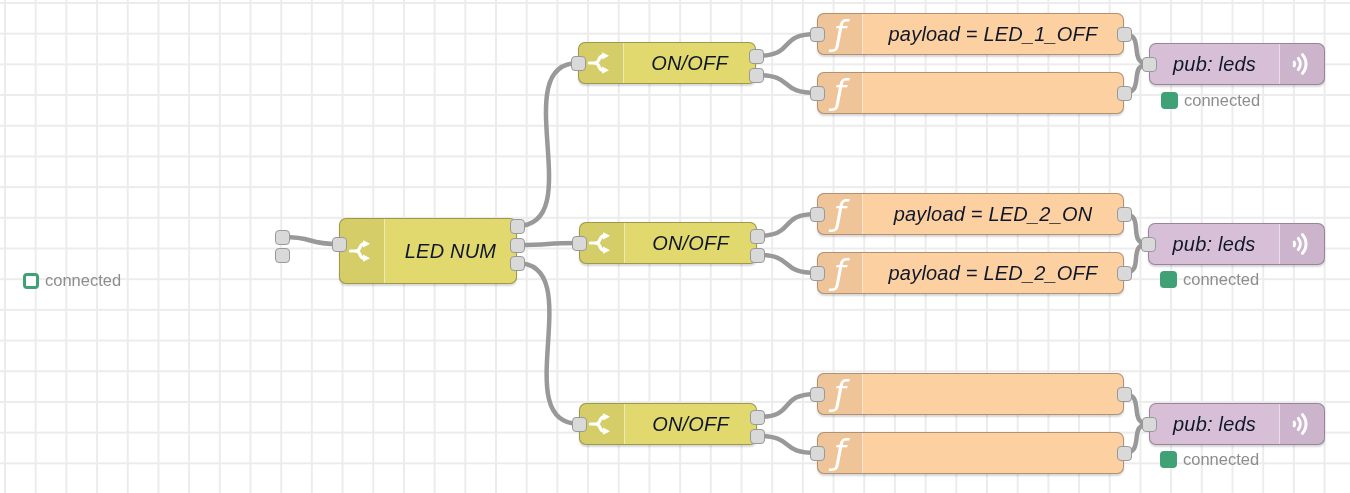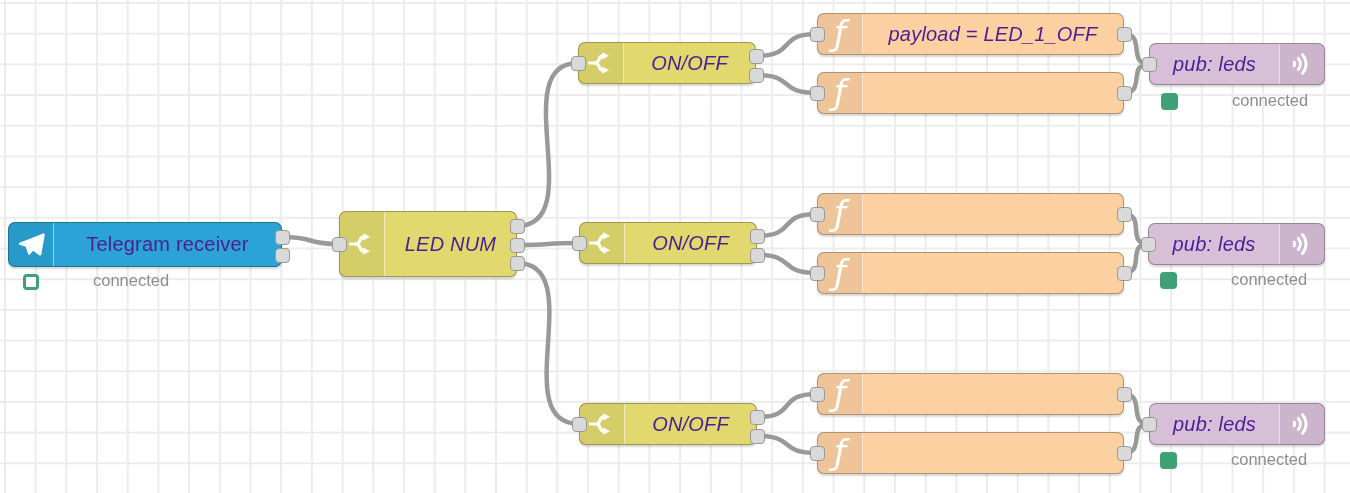--- a/index.html
+++ b/index.html
@@ -20,28 +20,28 @@
     box-shadow:0 1.5px 2px rgba(0,0,0,0.16);
   }
   .icon-box{
     flex:0 0 44px;width:44px;display:flex;align-items:center;justify-content:center;
     background:rgba(0,0,0,0.055);
   }
   .icon-box.left{border-right:1px solid rgba(255,255,255,0.55);border-radius:5px 0 0 5px;}
   .icon-box.right{border-left:1px solid rgba(255,255,255,0.55);border-radius:0 5px 5px 0;}
   .label{
     flex:1;display:flex;align-items:center;justify-content:center;
-    font-size:20px;color:#4c1d95;white-space:nowrap;padding:0 6px;letter-spacing:.2px;
+    font-size:20px;color:#0f172a;white-space:nowrap;padding:0 6px;letter-spacing:.2px;
   }
   .label.it{font-style:italic;}
   .port{
     position:absolute;width:15px;height:15px;box-sizing:border-box;z-index:3;
     background:#d9d9d9;border:1.7px solid #999999;border-radius:4px;
   }
-  .status{position:absolute;display:flex;align-items:flex-end;z-index:2;gap:48px;}
+  .status{position:absolute;display:flex;align-items:center;z-index:2;}
   .status-ring{width:16px;height:16px;box-sizing:border-box;border-radius:4px;border:3.5px solid;background:#fff;}
   .status-dot{width:17px;height:17px;border-radius:4px;}
   .status-text{margin-left:6px;font-size:16.5px;color:#8d8d8d;}
   .fn-glyph{font-family:"DejaVu Sans",sans-serif;font-style:italic;font-size:34px;line-height:1;color:#fff;transform:translateY(-1px);}
 </style>
 </head>
 <body>
 
 <div id="canvas">
   <svg class="wires" width="1350" height="493">
@@ -55,35 +55,27 @@
       <path d="M 757 255 C 796.96 255, 777.04 273, 817 273" fill="none" stroke="#999999" stroke-width="4.5" stroke-linecap="round"></path>
       <path d="M 757 417 C 798.06 417, 775.94 394, 817 394" fill="none" stroke="#999999" stroke-width="4.5" stroke-linecap="round"></path>
       <path d="M 757 436 C 796.74 436, 777.26 453, 817 453" fill="none" stroke="#999999" stroke-width="4.5" stroke-linecap="round"></path>
       <path d="M 1124 34 C 1146 34, 1127 64, 1149 64" fill="none" stroke="#999999" stroke-width="4.5" stroke-linecap="round"></path>
       <path d="M 1124 93 C 1146 93, 1127 64, 1149 64" fill="none" stroke="#999999" stroke-width="4.5" stroke-linecap="round"></path>
       <path d="M 1124 214 C 1146 214, 1126 244, 1148 244" fill="none" stroke="#999999" stroke-width="4.5" stroke-linecap="round"></path>
       <path d="M 1124 273 C 1146 273, 1126 244, 1148 244" fill="none" stroke="#999999" stroke-width="4.5" stroke-linecap="round"></path>
       <path d="M 1124 394 C 1146 394, 1127 424, 1149 424" fill="none" stroke="#999999" stroke-width="4.5" stroke-linecap="round"></path>
       <path d="M 1124 453 C 1146 453, 1127 424, 1149 424" fill="none" stroke="#999999" stroke-width="4.5" stroke-linecap="round"></path>
     </svg>
-<div class="node" style="left: 8px; top: 222px; width: 274px; height: 45px; background: rgb(43, 163, 214);">
-      <div class="icon-box left">
-        <svg width="30" height="30" viewBox="0 0 26 26">
-          <path fill="#fff" d="M23.6 3.1 3.1 11c-.85.33-.83 1.5.04 1.78l5.3 1.72 2 6.4c.22.7 1.1.9 1.6.33l2.75-3.25 5.35 3.95c.66.48 1.6.13 1.78-.67l3-16.9c.2-.93-.7-1.55-1.52-1.23z"></path>
-        </svg>
-      </div>
-      <div class="label">Telegram receiver</div>
-    </div>
     <div class="port" style="left: 274.5px; top: 229.5px;"></div>
     <div class="port" style="left: 274.5px; top: 247.5px;"></div>
     <div class="status" style="left: 23px; top: 271px;">
       <span class="status-ring" style="border-color: rgb(64, 161, 118);"></span>
       <span class="status-text">connected</span>
     </div>
-    <div class="node" style="left: 339px; top: 211px; width: 178px; height: 66px; background: rgb(226, 217, 110);">
+    <div class="node" style="left: 339px; top: 218px; width: 178px; height: 66px; background: rgb(226, 217, 110);">
       <div class="icon-box left">
         <svg width="30" height="30" viewBox="0 0 26 26" fill="none" stroke="#fff" stroke-width="2.8" stroke-linecap="round">
           <path d="M3 13h5"></path>
           <path d="M8 13c4 0 2.5-6.2 6.5-6.2"></path>
           <path d="M8 13c4 0 2.5 6.2 6.5 6.2"></path>
           <path d="M14 3.6 20 6.8 14 10z" fill="#fff" stroke="none"></path>
           <path d="M14 16 20 19.2 14 22.4z" fill="#fff" stroke="none"></path>
         </svg>
       </div>
       <div class="label it">LED NUM</div>
@@ -149,27 +141,29 @@
       <div class="icon-box left">
         <span class="fn-glyph">ƒ</span>
       </div>
     </div>
     <div class="port" style="left: 809.5px; top: 85.5px;"></div>
     <div class="port" style="left: 1116.5px; top: 85.5px;"></div>
     <div class="node" style="left: 817px; top: 193px; width: 307px; height: 42px; background: rgb(253, 208, 162);">
       <div class="icon-box left">
         <span class="fn-glyph">ƒ</span>
       </div>
+      <div class="label it">payload = LED_2_ON</div>
     </div>
     <div class="port" style="left: 809.5px; top: 206.5px;"></div>
     <div class="port" style="left: 1116.5px; top: 206.5px;"></div>
     <div class="node" style="left: 817px; top: 252px; width: 307px; height: 42px; background: rgb(253, 208, 162);">
       <div class="icon-box left">
         <span class="fn-glyph">ƒ</span>
       </div>
+      <div class="label it">payload = LED_2_OFF</div>
     </div>
     <div class="port" style="left: 809.5px; top: 265.5px;"></div>
     <div class="port" style="left: 1116.5px; top: 265.5px;"></div>
     <div class="node" style="left: 817px; top: 373px; width: 307px; height: 42px; background: rgb(253, 208, 162);">
       <div class="icon-box left">
         <span class="fn-glyph">ƒ</span>
       </div>
     </div>
     <div class="port" style="left: 809.5px; top: 386.5px;"></div>
     <div class="port" style="left: 1116.5px; top: 386.5px;"></div>

